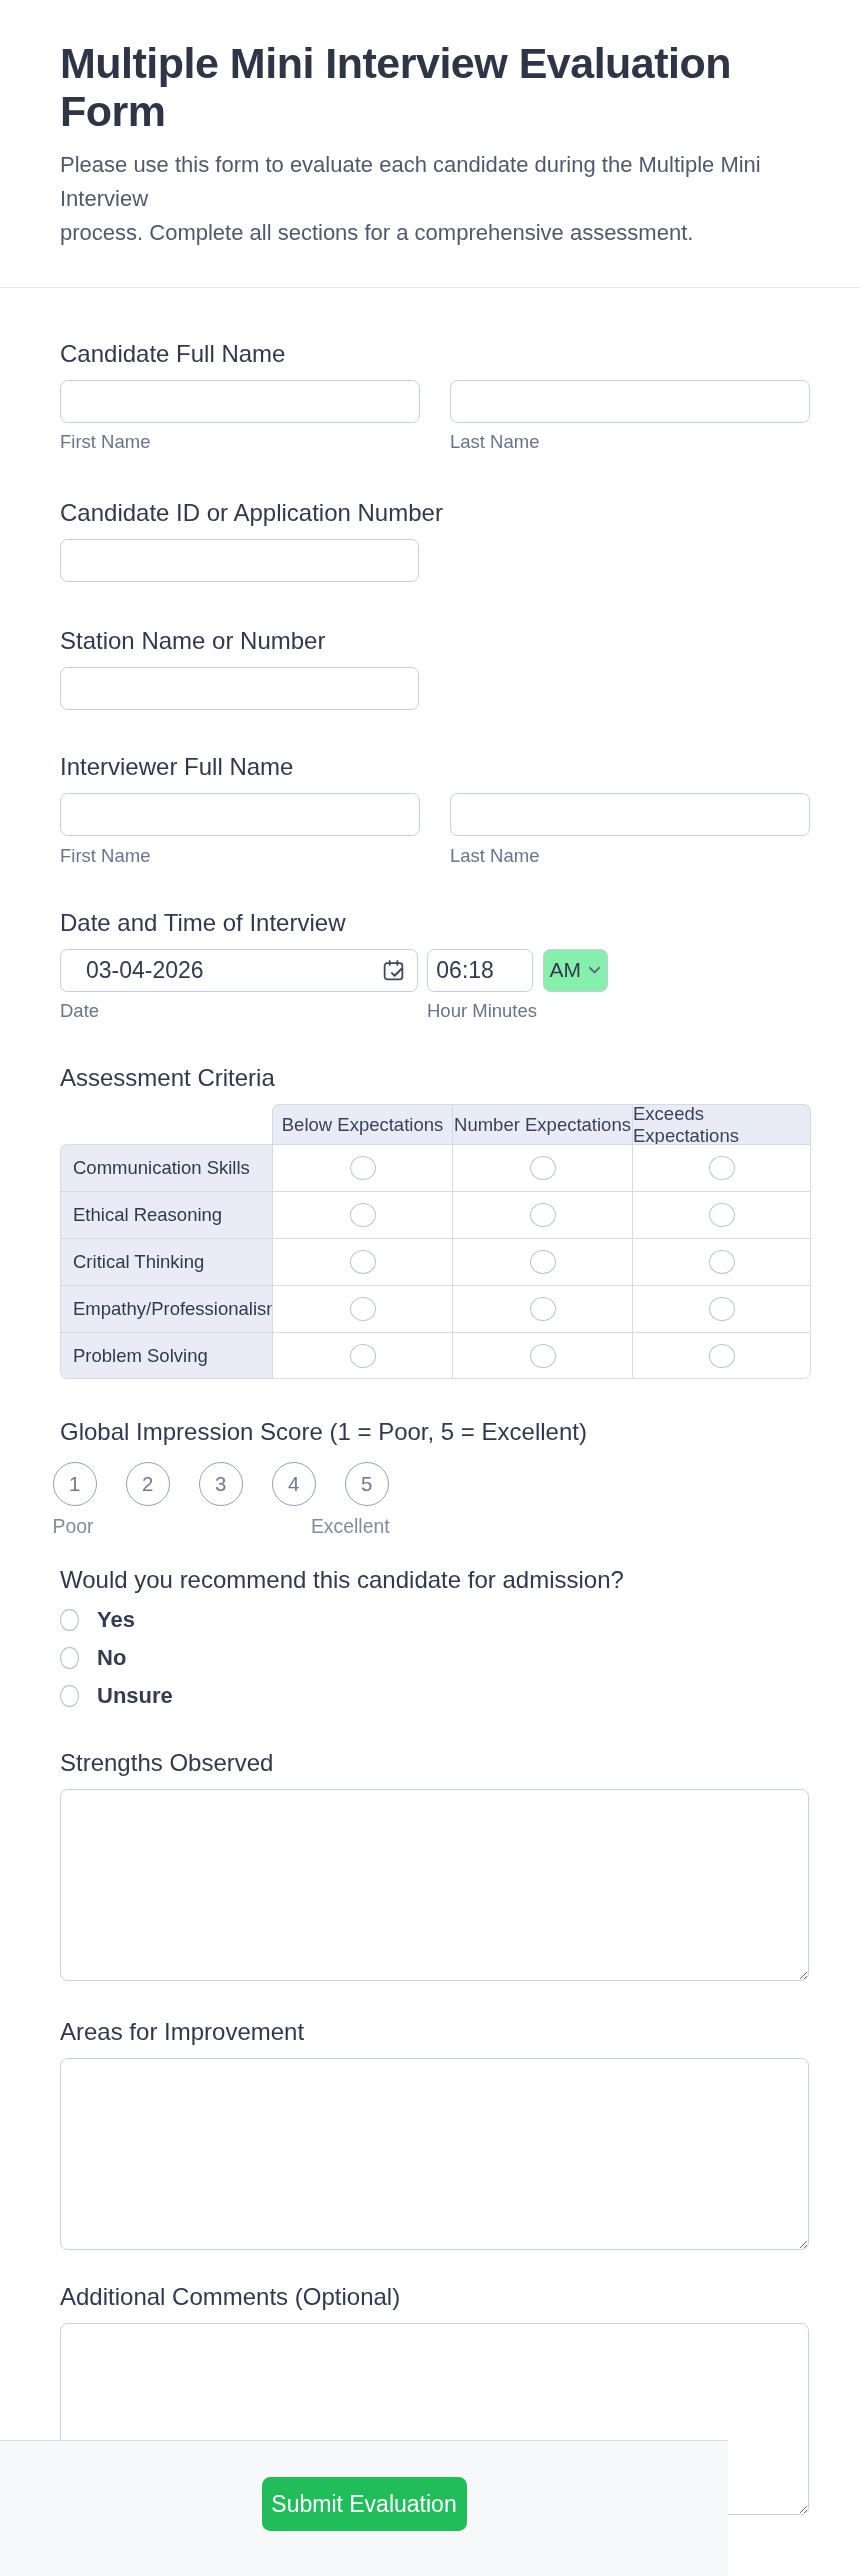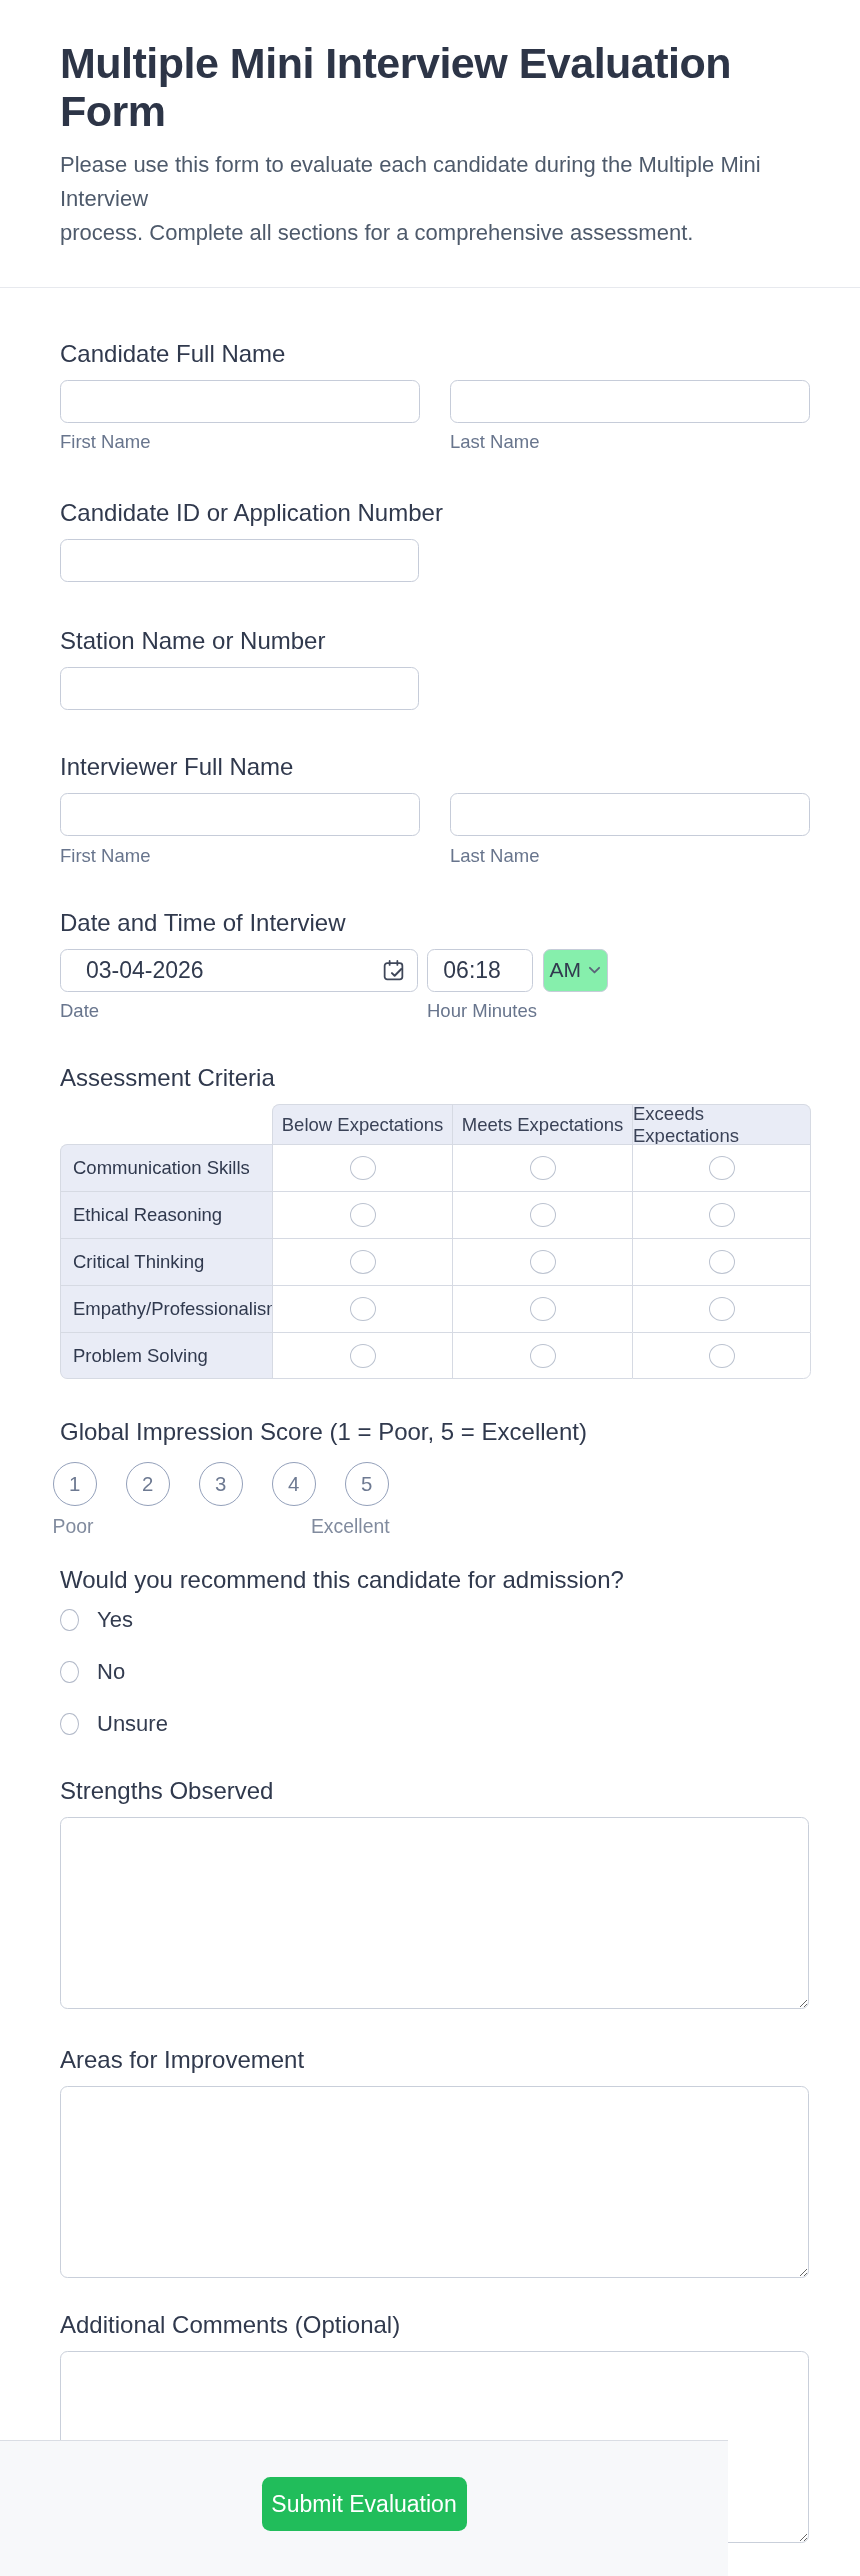--- a/index.html
+++ b/index.html
@@ -28,21 +28,21 @@
   .sublabel { margin-top:7.4px; font-size:18.5px; line-height:24px; color:#68758d; }
   
   .dt-row { display:flex; gap:9.3px; align-items:center; }
   .date-box {
     width:358px; height:43px; border:0.9px solid #c6ccd9; border-radius:7.4px; background:#fff;
     display:flex; align-items:center; justify-content:space-between; padding:0 11px 0 25px;
   }
   .date-text { font-size:23px; color:#313a4e; }
   .time-box {
     width:106px; height:43px; border:0.9px solid #c6ccd9; border-radius:7.4px; background:#fff;
-    display:flex; align-items:center; padding-left:15px; font-size:23px; color:#313a4e;
+    display:flex; align-items:center; padding-left:8px; font-size:23px; color:#313a4e;
   }
   .ampm-box {
     width:65px; height:43px; border:0.9px solid #c6ccd9; border-radius:7.4px; background:#86efac;
     display:flex; align-items:center; justify-content:center; gap:6.5px; font-size:21px; color:#313a4e;
   }
   .dt-sublabels { display:flex; margin-top:7.4px; }
   .dt-sub-date { width:367px; }
   
   .matrix { display:grid; grid-template-columns:212px 180px 180px 179px; width:629px; }
   .m-cell { border-top:0.9px solid #d6dae3; border-left:0.9px solid #d6dae3; display:flex; align-items:center; }
@@ -68,21 +68,21 @@
   }
   
   .score-row { display:flex; gap:29px; margin-left:-7.4px; margin-top:15px; width:337px; }
   .score-circle {
     width:44px; height:44px; border:1.4px solid #93a0ba; border-radius:50%; background:#fff;
     display:flex; align-items:center; justify-content:center; font-size:20.4px; color:#6e7a92;
   }
   .score-labels { display:flex; justify-content:space-between; width:337px; margin-left:-7.4px; margin-top:7.4px;
     font-size:19.4px; color:#818b9e; line-height:24px; }
   
-  .choice-list { margin-top:11px; display:flex; flex-direction:column; gap:24px; }
+  .choice-list { margin-top:11px; display:flex; flex-direction:column; gap:10px;font-weight:bold; }
   .choice { display:flex; align-items:center; height:28px; }
   .choice-radio {
     width:18.5px; height:22px; border:1.9px solid #b3bac9; border-radius:50%; background:#fff; flex:none;
   }
   .choice-label { margin-left:18.5px; font-size:22px; color:#333c50; }
   
   .textarea {
     width:749px; height:192px; border:0.9px solid #c9cfda; border-radius:7.4px; background:#fff;
     resize:both; font-family:"Liberation Sans", sans-serif; font-size:20.4px; color:#333c50;
     padding:11px 15px; outline:none; display:block;
@@ -181,21 +181,21 @@
       <div class="dt-sub-date sublabel" style="margin-top:0;">Date</div>
       <div class="sublabel" style="margin-top:0;">Hour Minutes</div>
     </div>
   </div>
 
   <div class="group" style="margin-top:39px;">
     <div class="field-label">Assessment Criteria</div>
     <div class="matrix">
       <div class="m-cell m-corner"></div>
       <div class="m-cell m-head m-head-first">Below Expectations</div>
-      <div class="m-cell m-head">Meets Expectations</div>
+      <div class="m-cell m-head">Number Expectations</div>
       <div class="m-cell m-head m-head-last">Exceeds Expectations</div>
 
       <div class="m-cell m-rowlabel m-rowlabel-first">Communication Skills</div>
       <div class="m-cell m-radio-cell">
           <span class="radio-oval"></span>
         </div>
       <div class="m-cell m-radio-cell">
           <span class="radio-oval"></span>
         </div>
       <div class="m-cell m-radio-cell m-col-last">

